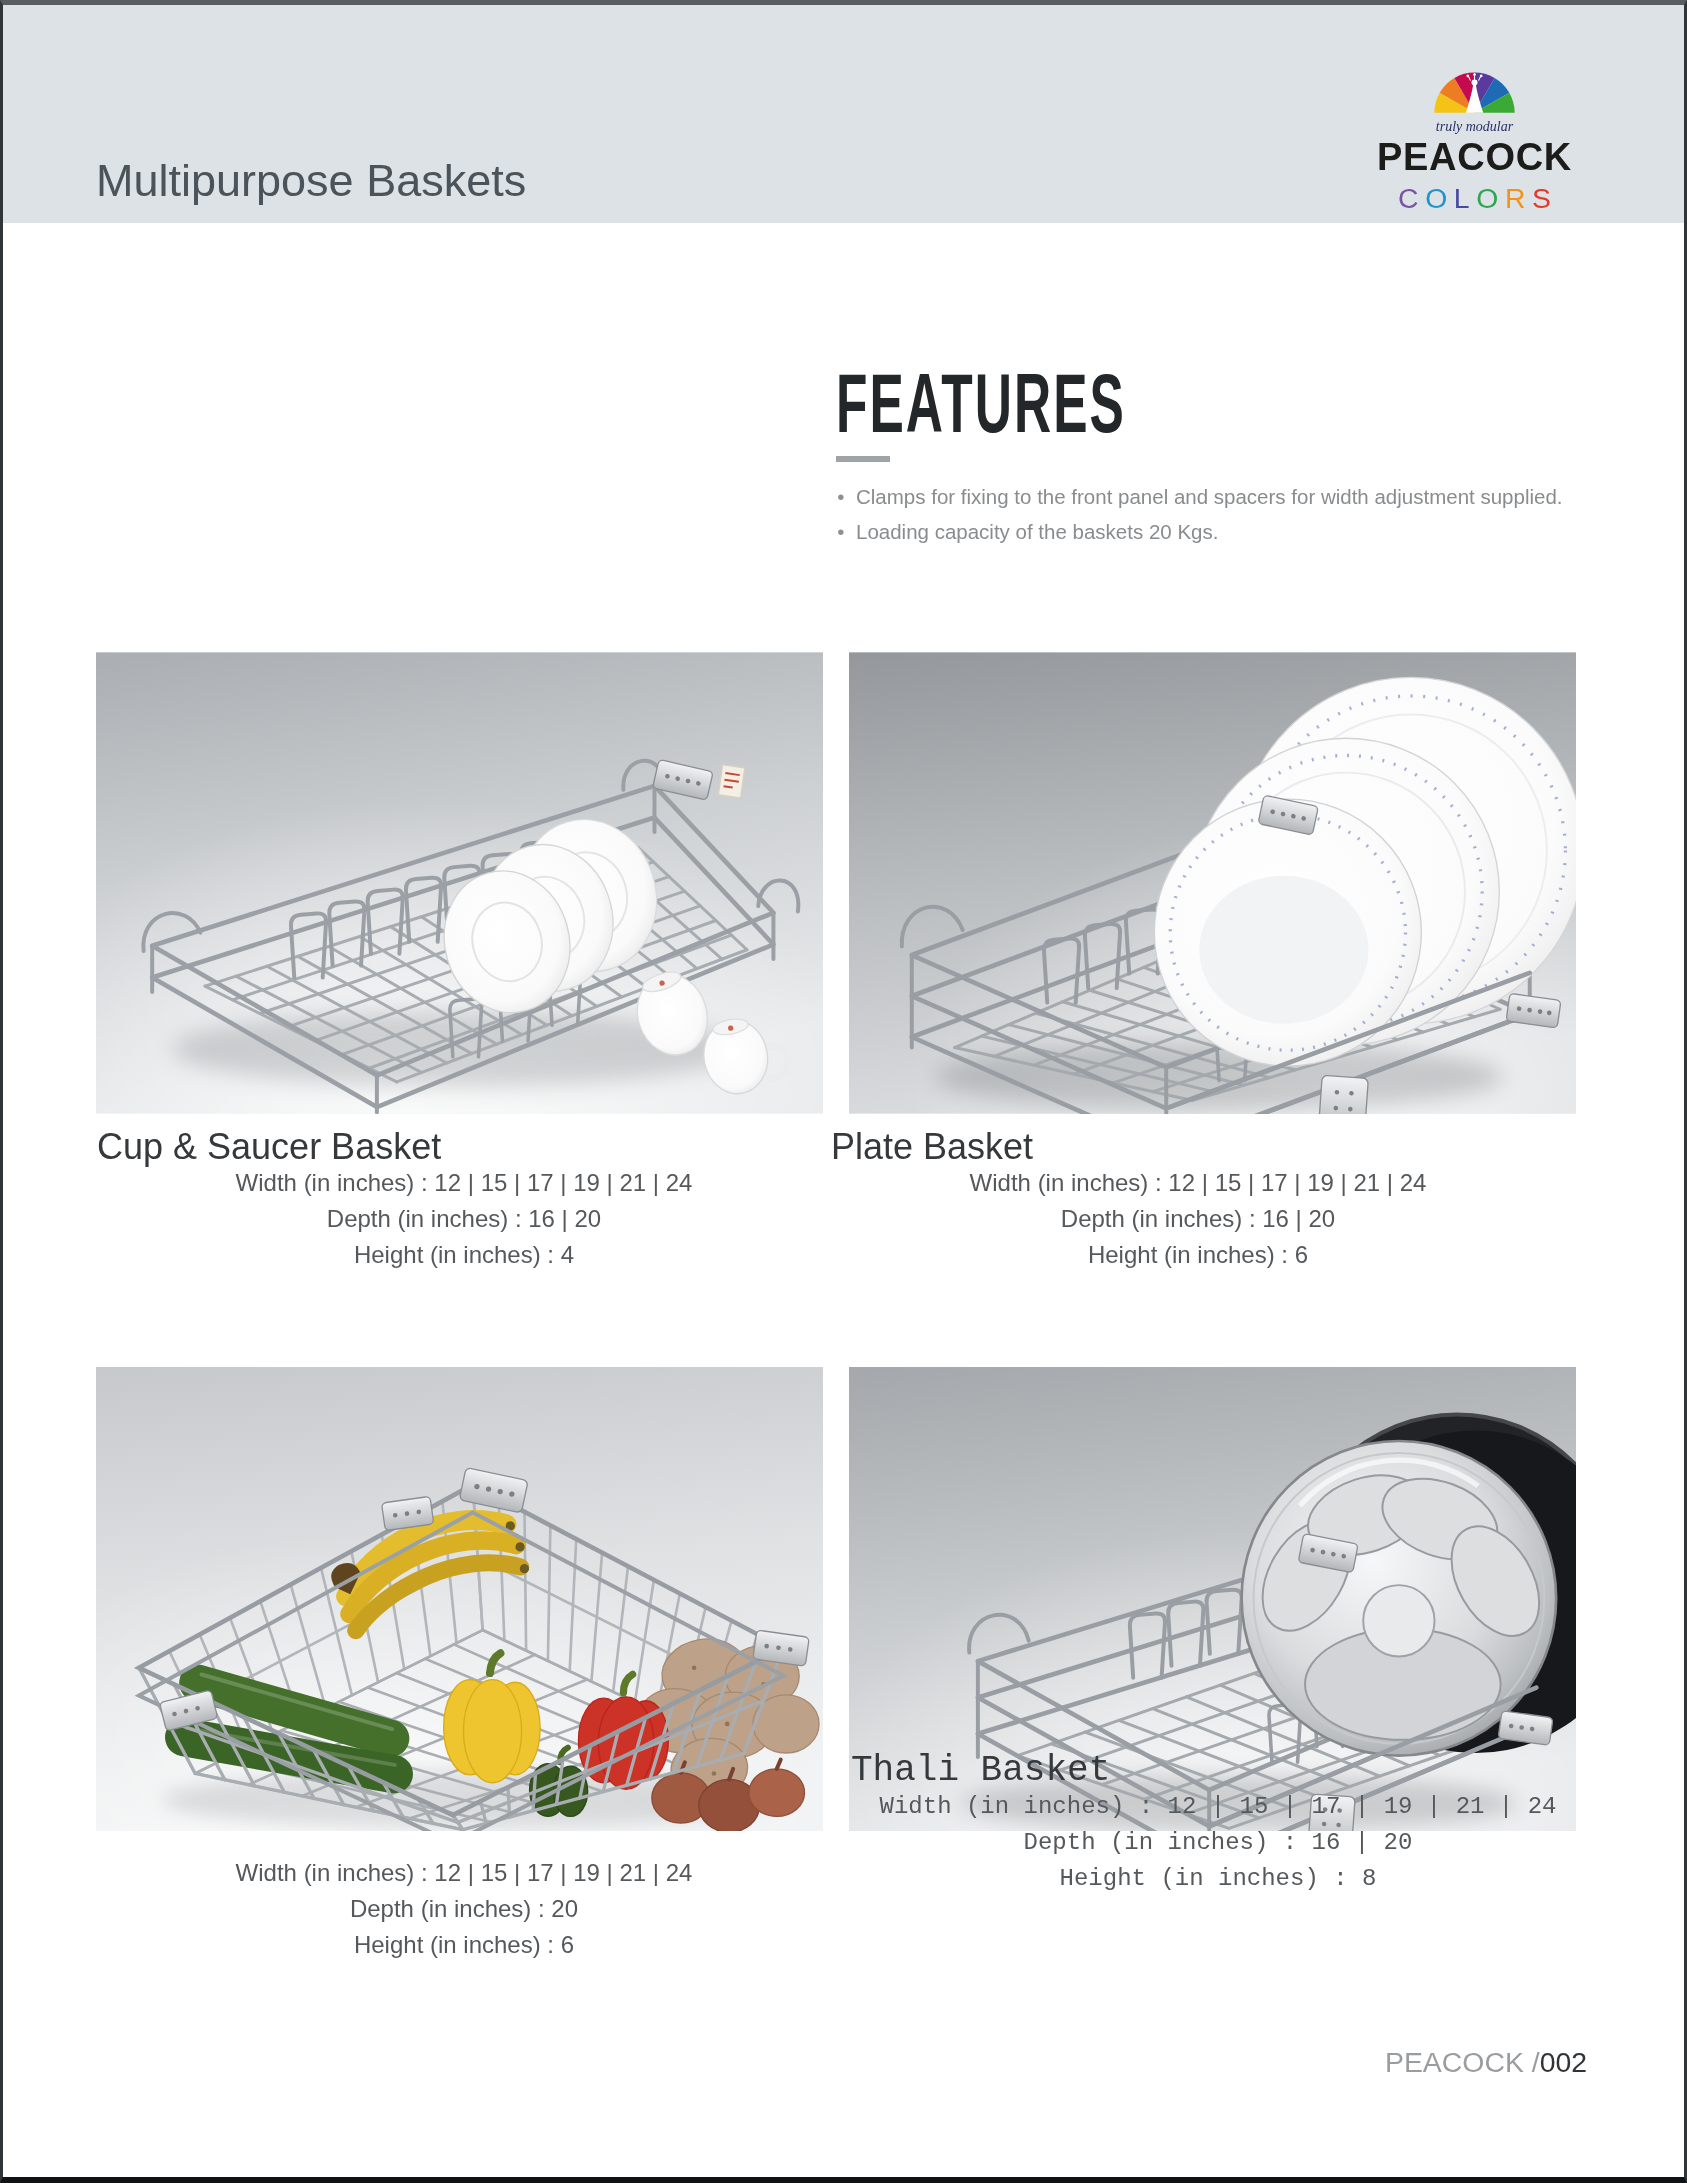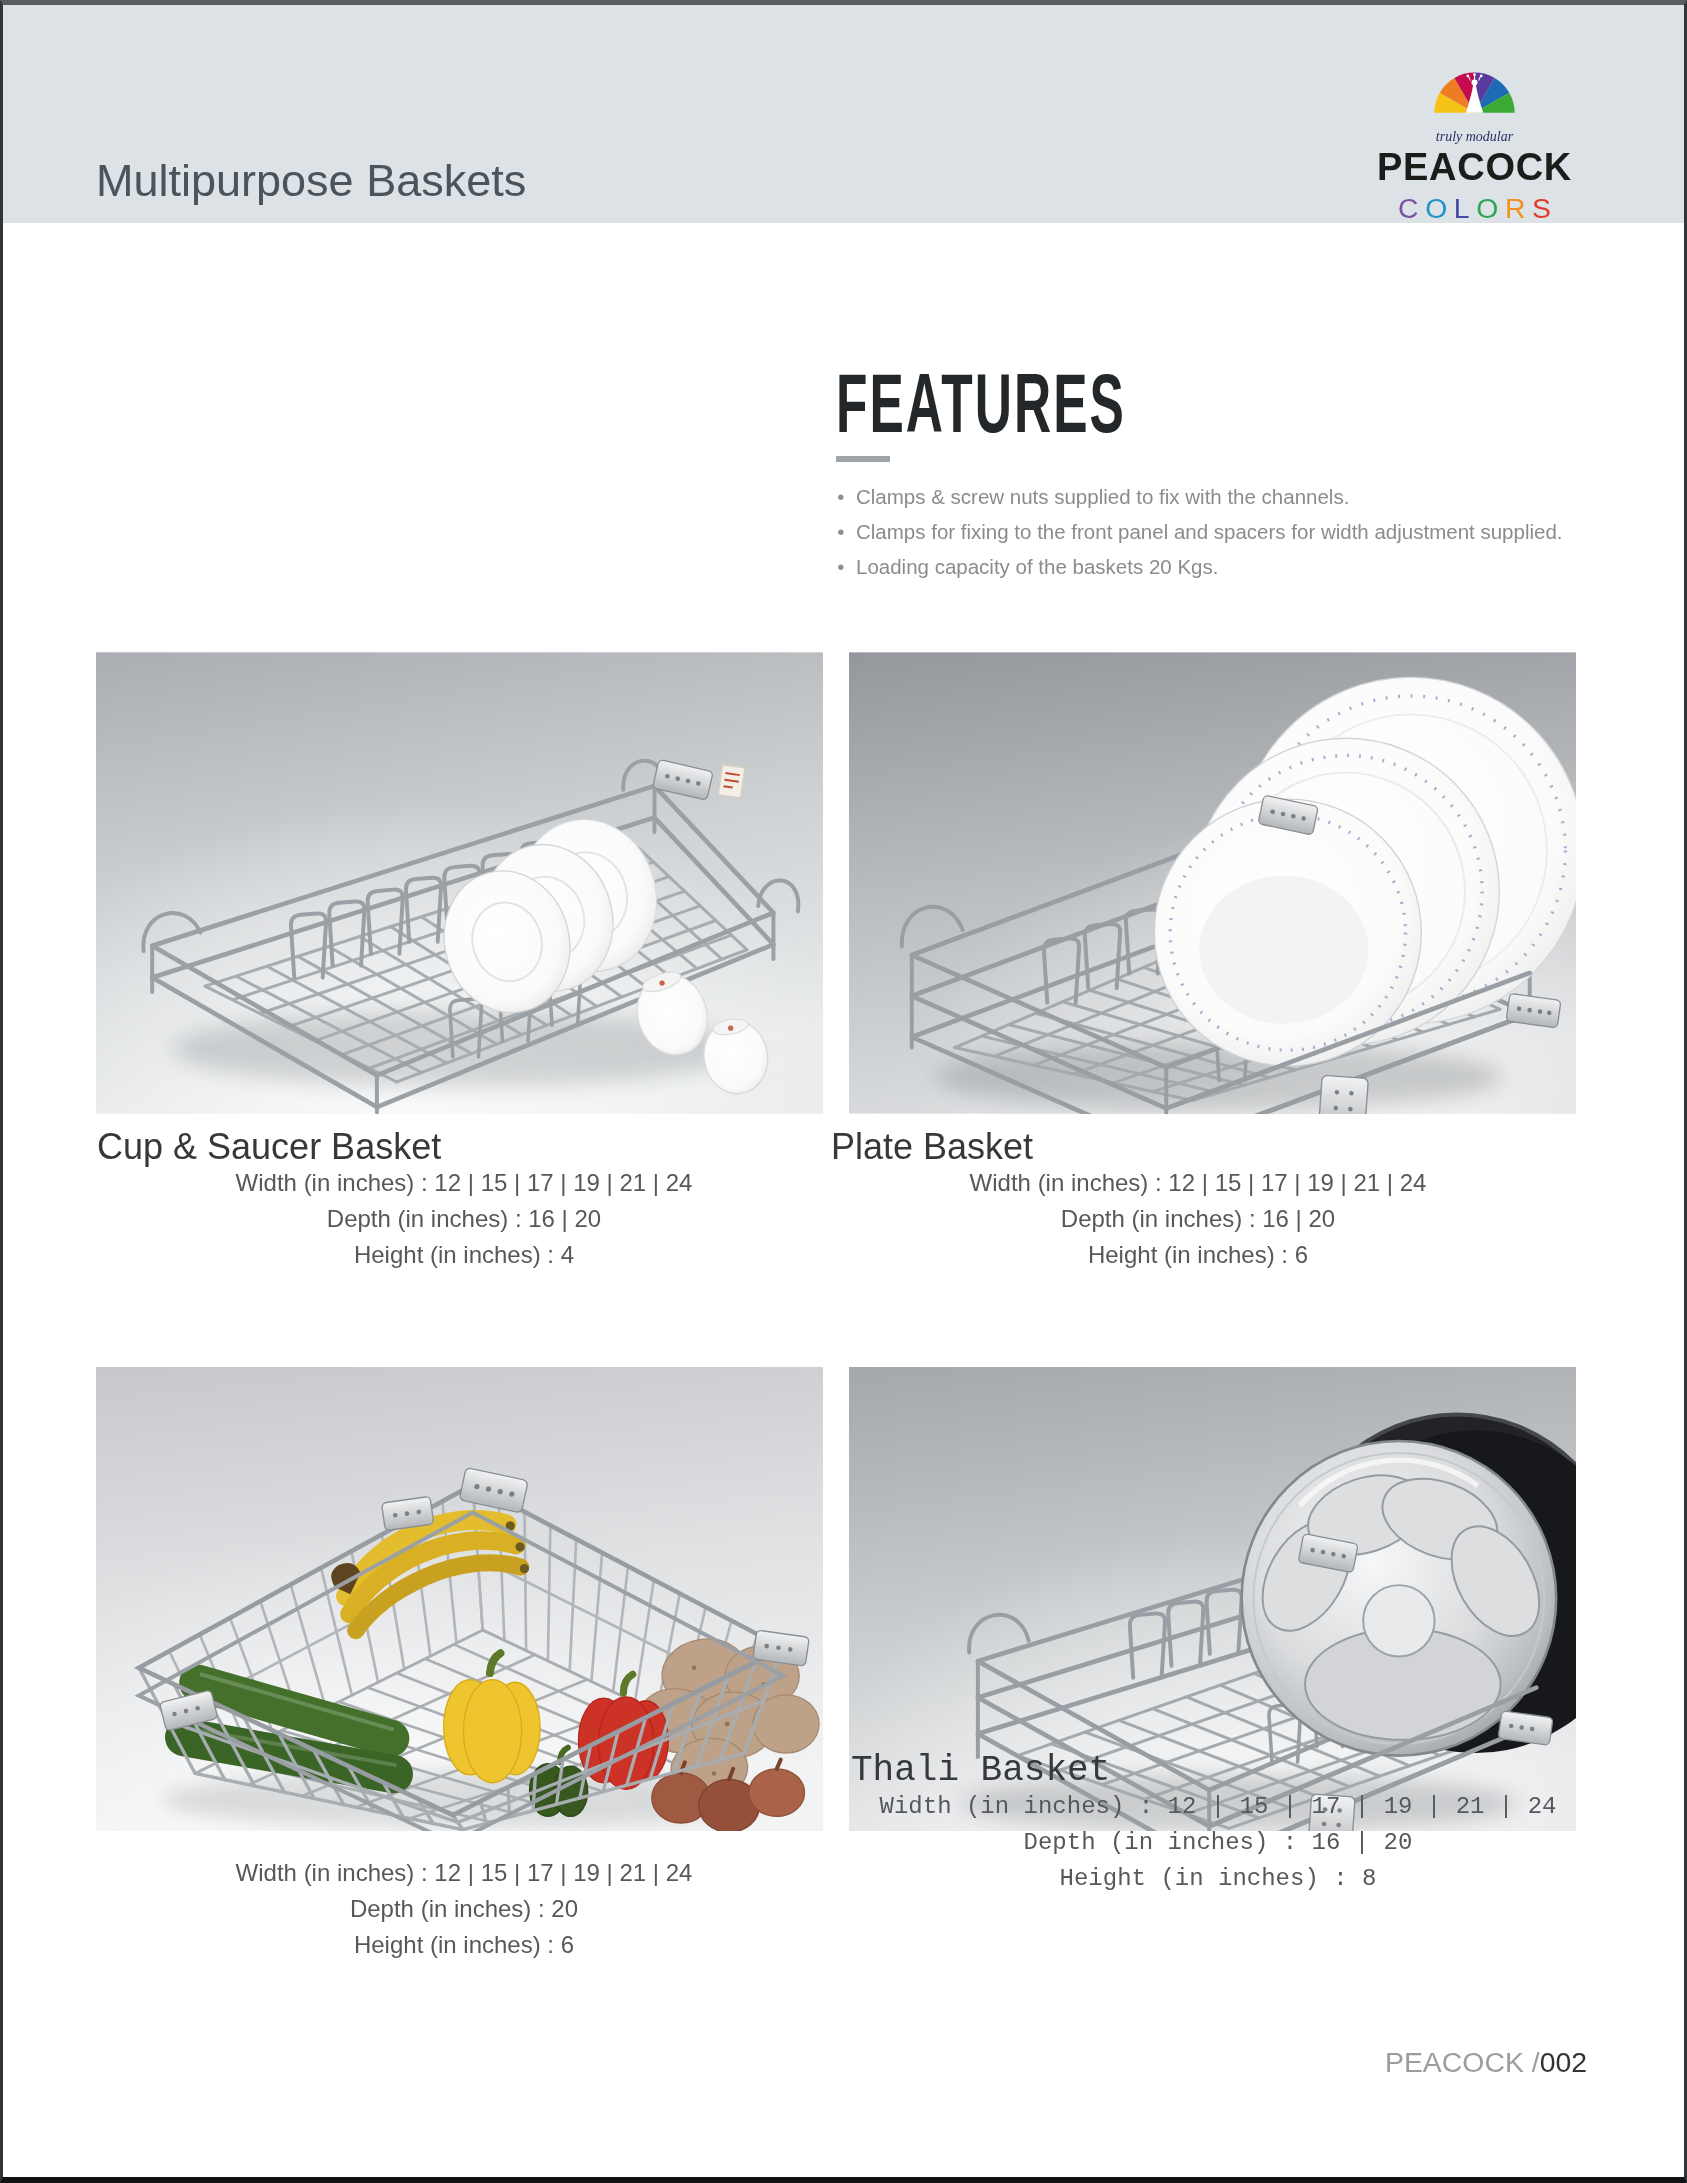--- a/index.html
+++ b/index.html
@@ -7,21 +7,21 @@
     position:relative;width:1687px;height:2183px;background:#ffffff;
     font-family:"Liberation Sans","DejaVu Sans",sans-serif;
     box-sizing:border-box;border-style:solid;border-width:5.3px 3.3px 6.6px 3.3px;
     border-color:#585d61 #303539 #101213 #303539;overflow:hidden;
   }
   
   .header-band{position:absolute;left:0;top:0;width:1681px;height:218px;background:#dde2e6;}
   .page-title{position:absolute;left:93px;top:153px;font-size:45px;line-height:1;color:#4b545a;letter-spacing:0;}
   .logo{position:absolute;top:66px;right:97px;width:225px;text-align:center;}
   .logo-fan{display:block;margin:0 auto;}
-  .logo-tagline{font-family:"Liberation Serif","DejaVu Serif",serif;font-style:italic;font-size:14px;color:#273166;margin-top:12px;}
+  .logo-tagline{font-family:"Liberation Serif","DejaVu Serif",serif;font-style:italic;font-size:14px;color:#273166;margin-top:2px;}
   .logo-brand{font-size:38px;font-weight:700;color:#1c1c1a;letter-spacing:0.7px;margin-top:2.6px;line-height:1;}
   .logo-word{margin-top:8px;font-size:28.4px;font-weight:400;line-height:1;}
   .logo-word span{display:inline-block;margin:0 3.3px;}
   
   .features{position:absolute;left:833px;top:357px;width:767px;}
   .features-heading{font-size:83px;font-weight:700;line-height:1;color:#23272a;letter-spacing:3.3px;transform:scaleX(0.62);transform-origin:left top;white-space:nowrap;}
   .features-bar{width:54px;height:6.6px;background:#9fa4a8;margin-top:10.6px;}
   .features-list{list-style:none;margin:17px 0 0 0;padding:0;}
   .features-list li{position:relative;padding-left:20px;font-size:20.5px;line-height:35px;color:#898c8e;white-space:nowrap;}
   .features-list li::before{content:"\2022";position:absolute;left:1.3px;color:#8d9092;}
@@ -77,21 +77,20 @@
       <div class="logo-word">
         <span style="color: rgb(123, 83, 164);">C</span><span style="color: rgb(33, 147, 203);">O</span><span style="color: rgb(69, 73, 162);">L</span><span style="color: rgb(47, 164, 82);">O</span><span style="color: rgb(242, 146, 29);">R</span><span style="color: rgb(226, 58, 45);">S</span>
       </div>
     </div>
   </div>
 
   <div class="features">
     <div class="features-heading">FEATURES</div>
     <div class="features-bar"></div>
     <ul class="features-list">
-      <li>Clamps &amp; screw nuts supplied to fix with the channels.</li>
       <li>Clamps for fixing to the front panel and spacers for width adjustment supplied.</li>
       <li>Loading capacity of the baskets 20 Kgs.</li>
     </ul>
   </div>
 
   <svg class="photo p1" width="727" height="462" viewBox="0 0 1100 698">
     <defs>
       <linearGradient id="g1a" x1="0" y1="0" x2="0.25" y2="1">
         <stop offset="0" stop-color="#aaadb1"></stop>
           <stop offset="0.5" stop-color="#cdd0d3"></stop>

